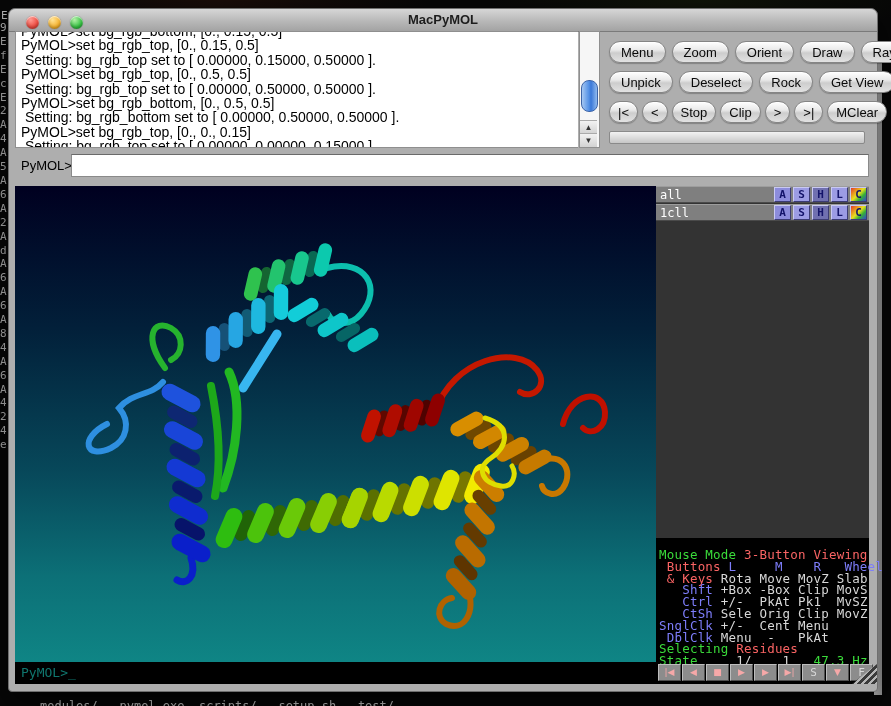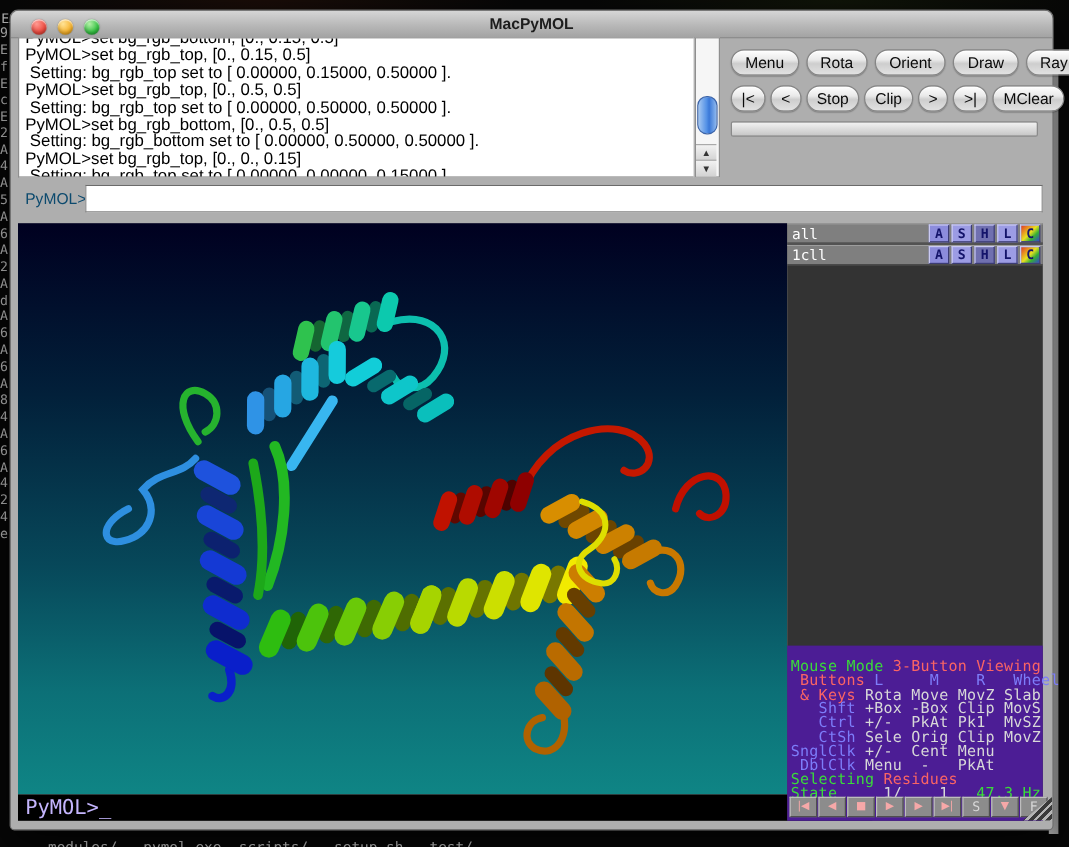--- a/index.html
+++ b/index.html
@@ -57,44 +57,44 @@
   .btn-row.r3{gap:4px;}
   .aqua{height:22px;border-radius:12px;border:1px solid #858585;padding:0 11px;
     font-family:"Liberation Sans",sans-serif;font-size:13px;color:#0a0a0a;
     background:linear-gradient(#ffffff,#e9e9e9 40%,#cdcdcd 55%,#e2e2e2);
     box-shadow:inset 0 1px 0 #fff, 0 1px 1px rgba(0,0,0,.25);white-space:nowrap;}
   .r3 .aqua{padding:0 8px;}
   #mprogress{height:11px;width:254px;margin-top:3px;border:1px solid #8a8a8a;border-radius:2px;
     background:linear-gradient(#f2f2f2,#c6c6c6);}
 
   
-  #prompt-label{position:absolute;left:12px;top:149px;font-size:13px;color:#0c4a6e;}
+  #prompt-label{position:absolute;left:12px;top:149px;font-size:13px;color:#000000;}
   #prompt-input{position:absolute;left:62px;top:145px;width:788px;height:21px;background:#fff;
     border:1px solid #8a8a8a;border-top-color:#6a6a6a;font-size:13px;padding:0 4px;outline:none;}
 
   
   #viewport{position:absolute;left:6px;top:177px;width:641px;height:476px;overflow:hidden;
     background:linear-gradient(#000020 0%,#02203a 30%,#07485a 60%,#0c7077 82%,#0f8585 100%);}
   #feedback{position:absolute;left:6px;top:653px;width:712px;height:22px;background:#000;
-    color:#c4b5fd;font-size:17px;line-height:22px;padding-left:6px;box-sizing:border-box;}
+    color:#0f766e;font-size:13px;line-height:22px;padding-left:6px;box-sizing:border-box;}
 
   
   #side{position:absolute;left:647px;top:177px;width:213px;height:498px;background:#333;}
   .obj-row{height:15px;background:#7f7f7f;border-top:1px solid #9d9d9d;border-bottom:1px solid #4a4a4a;
     display:flex;align-items:flex-end;margin-bottom:1px;}
   .obj-name{flex:1;color:#fff;font-family:"DejaVu Sans Mono",monospace;font-size:12px;padding-left:4px;}
   .ashlc{width:15px;height:13px;margin-right:2px;font-family:"DejaVu Sans Mono",monospace;
     font-size:11px;font-weight:bold;color:#14146a;text-align:center;line-height:13px;
     border:1px solid;border-color:#c9c9f2 #3c3c74 #3c3c74 #c9c9f2;}
   .btn-A{background:#8c8cdc;} .btn-S{background:#9c9ce4;} .btn-H{background:#7070b0;}
   .btn-L{background:#9c9ce4;}
   .btn-C{background:linear-gradient(135deg,#e03a2a 0%,#e89a20 28%,#e8e020 48%,#35b035 70%,#3048d0 100%);}
 
   
-  #mouse-panel{position:absolute;left:0;bottom:0;width:213px;height:146px;background:#4c1d95;}
+  #mouse-panel{position:absolute;left:0;bottom:0;width:213px;height:146px;background:#000000;}
   #mouse-text{margin:11px 0 0 3px;font-family:"DejaVu Sans Mono",monospace;font-size:12.5px;
     line-height:11.8px;white-space:pre;letter-spacing:.2px;}
   .c-g{color:#3adb3a;} .c-r{color:#fa6464;} .c-b{color:#7d7dfa;} .c-w{color:#d8d8d8;}
 
   
   #movie-row{position:absolute;left:2px;bottom:3px;display:flex;gap:1px;}
   .mbtn{width:23px;height:17px;background:#8c8c8c;border:1px solid;border-color:#bdbdbd #4f4f4f #4f4f4f #bdbdbd;
     color:#f6a8a8;font-size:9px;text-align:center;line-height:15px;font-family:"DejaVu Sans",sans-serif;
     box-sizing:border-box;white-space:nowrap;overflow:hidden;}
   .mbtn.muted{color:#d8d8d8;font-family:"DejaVu Sans Mono",monospace;font-size:11px;}
@@ -208,24 +208,30 @@
   </div>
   <div id="vscroll">
     <div id="vthumb"></div>
     <div class="sb-arrow" id="sb-up">▲</div>
     <div class="sb-arrow" id="sb-dn">▼</div>
   </div>
 
   <div id="btn-panel">
     <div class="btn-row">
         <button class="aqua">Menu</button>
-        <button class="aqua">Rota</button>
+        <button class="aqua">Zoom</button>
         <button class="aqua">Orient</button>
         <button class="aqua">Draw</button>
         <button class="aqua">Ray</button>
+      </div>
+    <div class="btn-row">
+        <button class="aqua">Unpick</button>
+        <button class="aqua">Deselect</button>
+        <button class="aqua">Rock</button>
+        <button class="aqua">Get View</button>
       </div>
     <div class="btn-row r3">
         <button class="aqua">|&lt;</button>
         <button class="aqua">&lt;</button>
         <button class="aqua">Stop</button>
         <button class="aqua">Clip</button>
         <button class="aqua">&gt;</button>
         <button class="aqua">&gt;|</button>
         <button class="aqua">MClear</button>
       </div>

